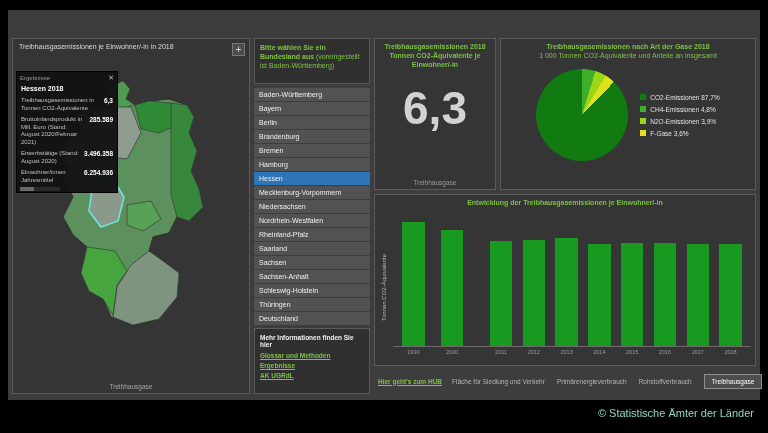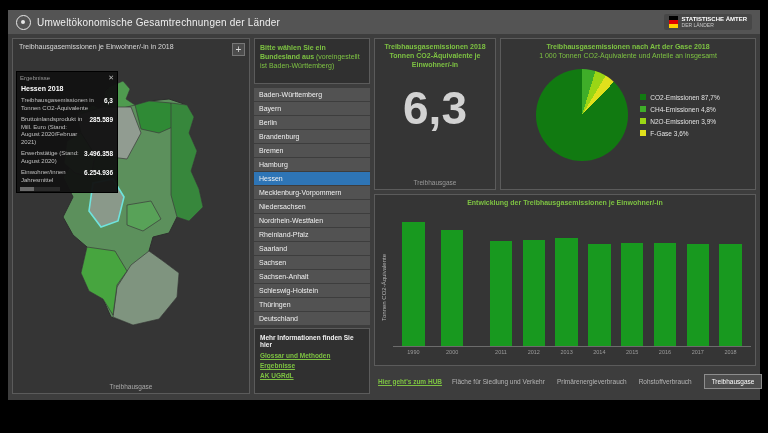--- a/index.html
+++ b/index.html
@@ -82,35 +82,20 @@
   .nav-tab.active { background: #4d4d4d; border: 1px solid #8d8d8d; color: #fff; padding: 3px 7px; }
 
   .footer-text { position: absolute; right: 14px; top: 407px; color: #8fd8c8; font-size: 11px; }
 </style>
 </head>
 <body>
 
 <div class="stage">
   <div class="dashboard">
 
-    <div class="topbar">
-      <span class="logo-circle"></span>
-      <span class="topbar-title">Umweltökonomische Gesamtrechnungen der Länder</span>
-      <div class="brand">
-        <span class="brand-flag">
-          <span style="background:#000"></span>
-            <span style="background:#d00"></span>
-            <span style="background:#ffce00"></span>
-        </span>
-        <span class="brand-text">
-          <span class="brand-l1">STATISTISCHE ÄMTER</span>
-          <span class="brand-l2">DER LÄNDER</span>
-        </span>
-      </div>
-    </div>
 
     <div class="panel" id="map-panel">
       <div class="panel-title-gray">Treibhausgasemissionen je Einwohner/-in in 2018</div>
       <div class="map-zoom">+</div>
 
       <svg class="map-svg" width="200" height="260" viewBox="0 0 200 260">
         <path d="M78,12 L92,6 L99,14 L95,24 L104,30 L118,26 L138,24 L156,30 L163,42 L158,58 L166,76 L160,96 L168,114 L172,132 L158,146 L146,142 L138,158 L122,162 L118,176 L132,186 L148,198 L146,222 L128,244 L102,250 L80,242 L72,224 L58,216 L50,198 L56,172 L42,160 L32,142 L42,122 L32,102 L42,88 L36,66 L50,56 L46,38 L62,30 L70,34 L74,16 Z" fill="#5c905c" stroke="#2e2e2e" stroke-width="1"></path>
         <path d="M78,12 L92,6 L99,14 L95,24 L104,30 L88,34 L72,30 Z" fill="#4f9b4f" stroke="#3b3b3b" stroke-width=".7"></path>
         <path d="M104,30 L118,26 L140,28 L146,50 L128,58 L110,54 Z" fill="#2f8a35" stroke="#3b3b3b" stroke-width=".7"></path>
         <path d="M46,40 L72,32 L100,32 L110,58 L96,84 L64,80 L50,58 Z" fill="#919c91" stroke="#3b3b3b" stroke-width=".7"></path>
@@ -285,13 +270,14 @@
       <span style="display:flex;gap:12px;align-items:center;">
           <span class="nav-tab">Fläche für Siedlung und Verkehr</span>
           <span class="nav-tab">Primärenergieverbrauch</span>
           <span class="nav-tab">Rohstoffverbrauch</span>
           <span class="nav-tab active">Treibhausgase</span>
         </span>
     </div>
 
   </div>
 
+  <div class="footer-text">© Statistische Ämter der Länder</div>
 </div>
 
 </body></html>

